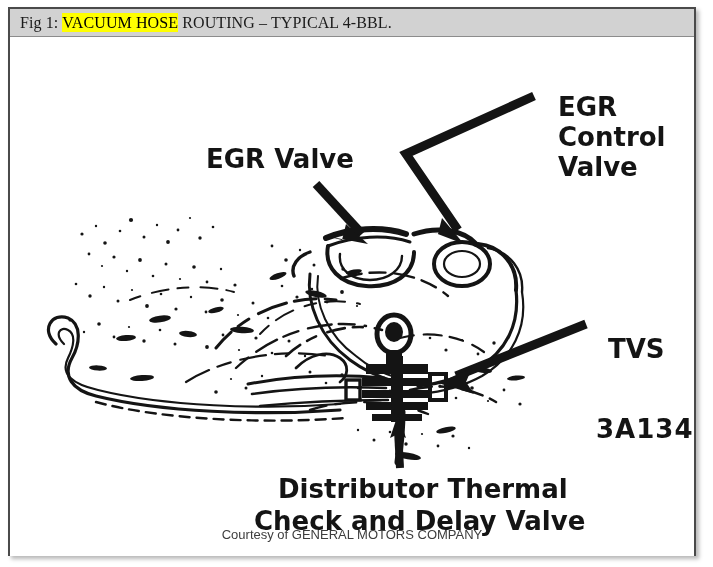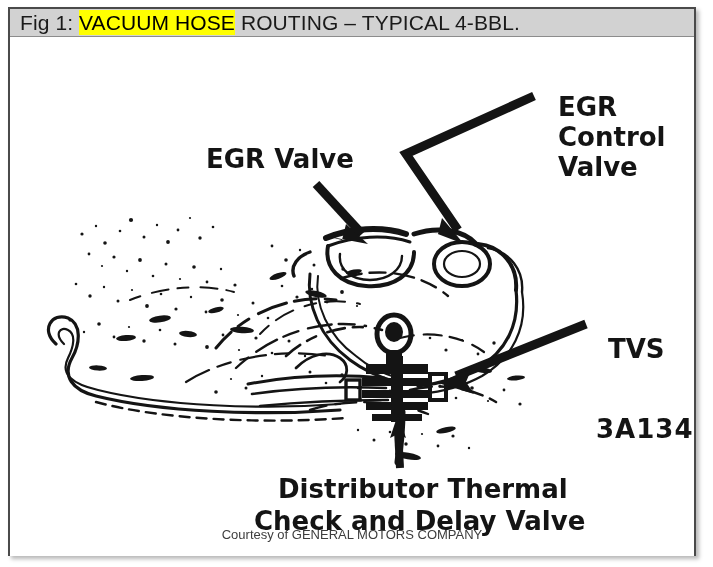--- a/index.html
+++ b/index.html
@@ -46,25 +46,25 @@
     right: 0;
     height: 28px;
     background: #d2d2d2;
     border-bottom: 1px solid #8c8c8c;
     display: flex;
     align-items: center;
     padding-left: 10px;
     box-sizing: border-box;
   }
   #caption-text {
-    font-size: 21px;
+    font-size: 16px;
     color: #1a1a1a;
     letter-spacing: 0.1px;
     white-space: nowrap;
-    font-family: Liberation Sans, sans-serif;
+    font-family: Liberation Serif, serif;
   }
   .hl {
     background: #ffff00;
     color: #000000;
     padding: 1px 0 1px 0;
   }
   
   #diagram-area {
     position: absolute;
     left: 0;

